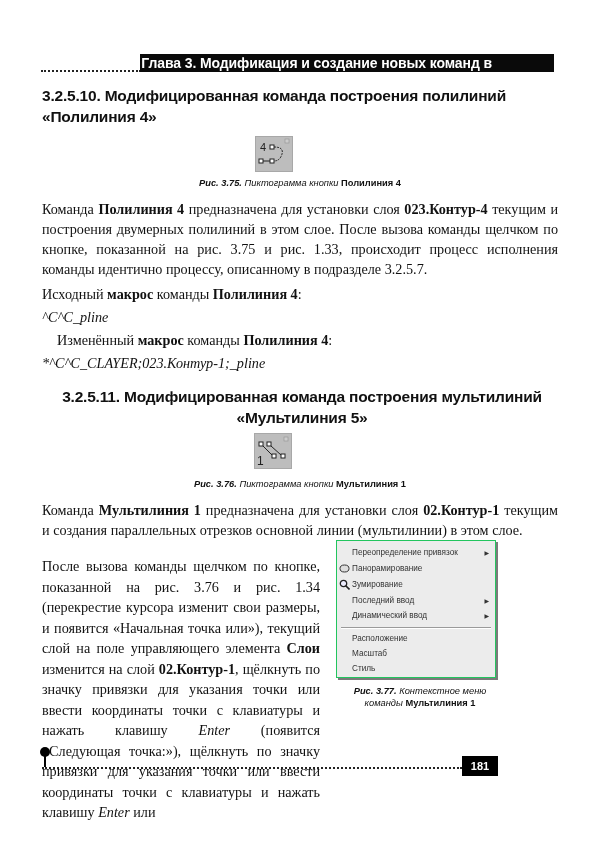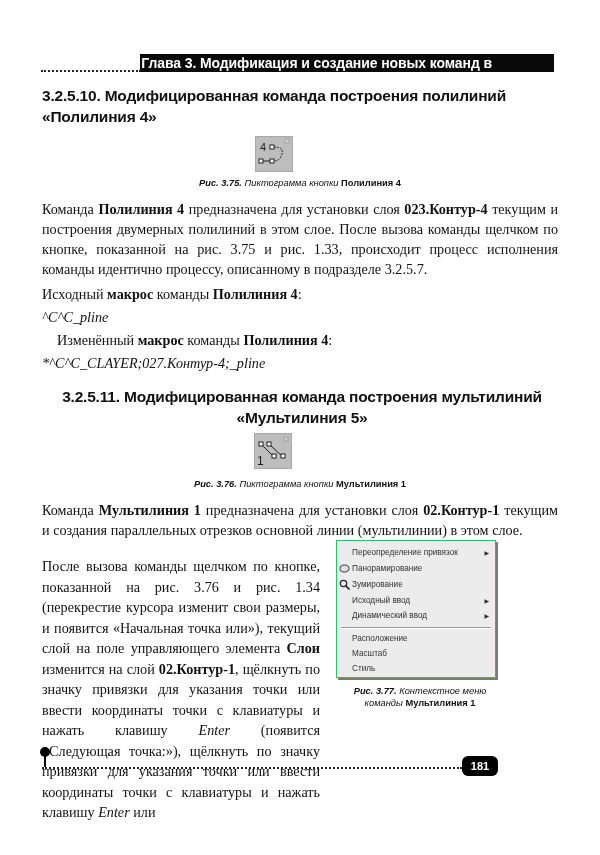--- a/index.html
+++ b/index.html
@@ -26,21 +26,21 @@
           border:1px solid #22c55e; box-shadow:2px 2px 0 #7a7a7a; box-sizing:border-box; }
   .mi { position:absolute; left:0; width:100%; height:16px; font-size:8.2px; line-height:16px; color:#333; }
   .mi .lbl { position:absolute; left:15px; }
   .mi .arr { position:absolute; right:6px; font-size:6px; color:#333; }
   .mi .ic { position:absolute; left:2px; top:2px; width:11px; height:11px; }
   .sep { position:absolute; left:4px; right:4px; top:77px; border-top:1px solid #9a9a9a; border-bottom:1px solid #fff; }
 
   .foot-dots { left:42px; top:767px; width:420px; border-top:2px dotted #222; }
   .foot-pin { left:40px; top:747px; width:10px; height:10px; background:#000; border-radius:50%; }
   .foot-pin-stem { left:44px; top:755px; width:2px; height:12px; background:#000; }
-  .pageno { left:462px; top:756px; width:36px; height:20px; background:#000; color:#fff; border-radius:6px;
+  .pageno { left:462px; top:756px; width:36px; height:20px; background:#000; color:#fff; border-radius:0;
             font-size:11px; font-weight:bold; line-height:20px; text-align:center; }
 </style>
 </head>
 <body>
 
 <div class="abs hdr-dots"></div>
 <div class="abs hdr-bar sans">Глава 3. Модификация и создание новых команд в AutoCAD</div>
 
 <div class="abs h2 sans" style="left:42px; top:85px; width:520px;">
   <div>3.2.5.10. Модифицированная команда построения полилиний</div>
@@ -68,21 +68,21 @@
 </div>
 
 <div class="abs p serif" style="left:42px; top:284px;">
   <span>Исходный </span><b>макрос</b><span> команды </span><b>Полилиния 4</b><span>:</span>
 </div>
 <div class="abs p serif" style="left:42px; top:307px; font-style:italic;">^C^C_pline</div>
 
 <div class="abs p serif" style="left:42px; top:330px;margin-left:15px;">
   <span>Изменённый </span><b>макрос</b><span> команды </span><b>Полилиния 4</b><span>:</span>
 </div>
-<div class="abs p serif" style="left:42px; top:353px; font-style:italic;">*^C^C_CLAYER;027.Контур-4;_pline</div>
+<div class="abs p serif" style="left:42px; top:353px; font-style:italic;">*^C^C_CLAYER;023.Контур-1;_pline</div>
 
 <div class="abs h2 sans" style="left:42px; top:386px; width:520px;text-align:center;">
   <div>3.2.5.11. Модифицированная команда построения мультилиний</div>
   <div>«Мультилиния 5»</div>
 </div>
 
 <div class="abs icon-box" style="left:254px; top:433px;">
   <svg width="36" height="34" viewBox="0 0 36 34">
     <text x="2" y="31" font-size="12" font-family="Liberation Sans, sans-serif" fill="#222">1</text>
     <rect x="4" y="8" width="4" height="4" fill="#fff" stroke="#222"></rect>
@@ -119,21 +119,21 @@
     <span class="lbl">Панорамирование</span>
   </div>
   <div class="mi" style="top:36px;">
     <svg class="ic" viewBox="0 0 11 11">
         <circle cx="4.5" cy="4.5" r="3.2" fill="#eef" stroke="#222" stroke-width="1.3"></circle>
         <line x1="7" y1="7" x2="10.5" y2="10.5" stroke="#222" stroke-width="1.6"></line>
       </svg>
     <span class="lbl">Зумирование</span>
   </div>
   <div class="mi" style="top:52px;">
-    <span class="lbl">Исходный ввод</span>
+    <span class="lbl">Последний ввод</span>
     <span class="arr">▶</span>
   </div>
   <div class="mi" style="top:67px;">
     <span class="lbl">Динамический ввод</span>
     <span class="arr">▶</span>
   </div>
   <div class="sep" style="top:86px;"></div>
   <div class="mi" style="top:90px;">
     <span class="lbl">Расположение</span>
   </div>

